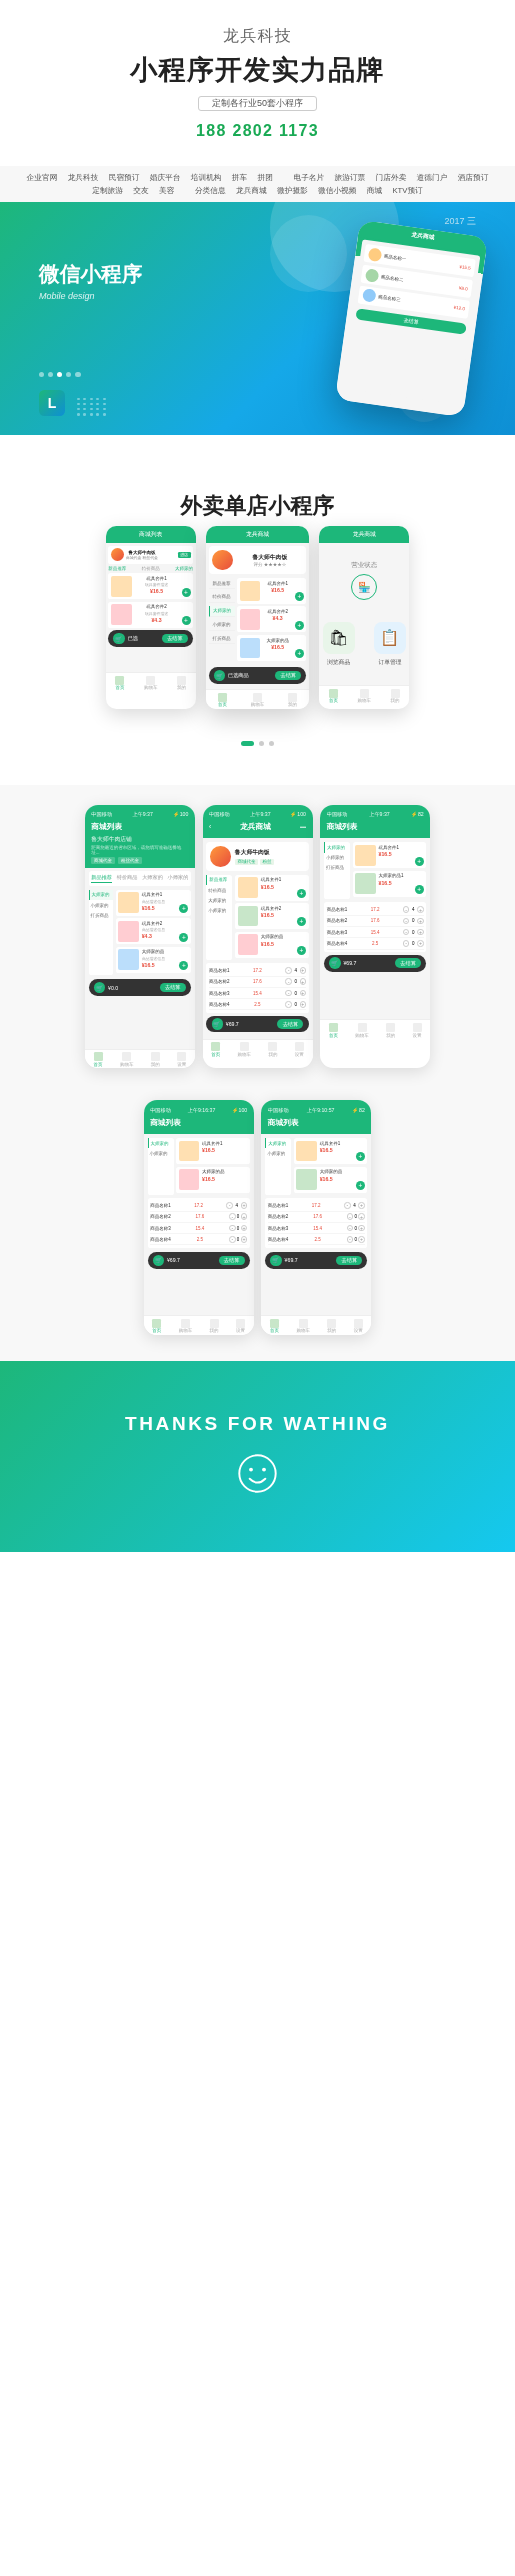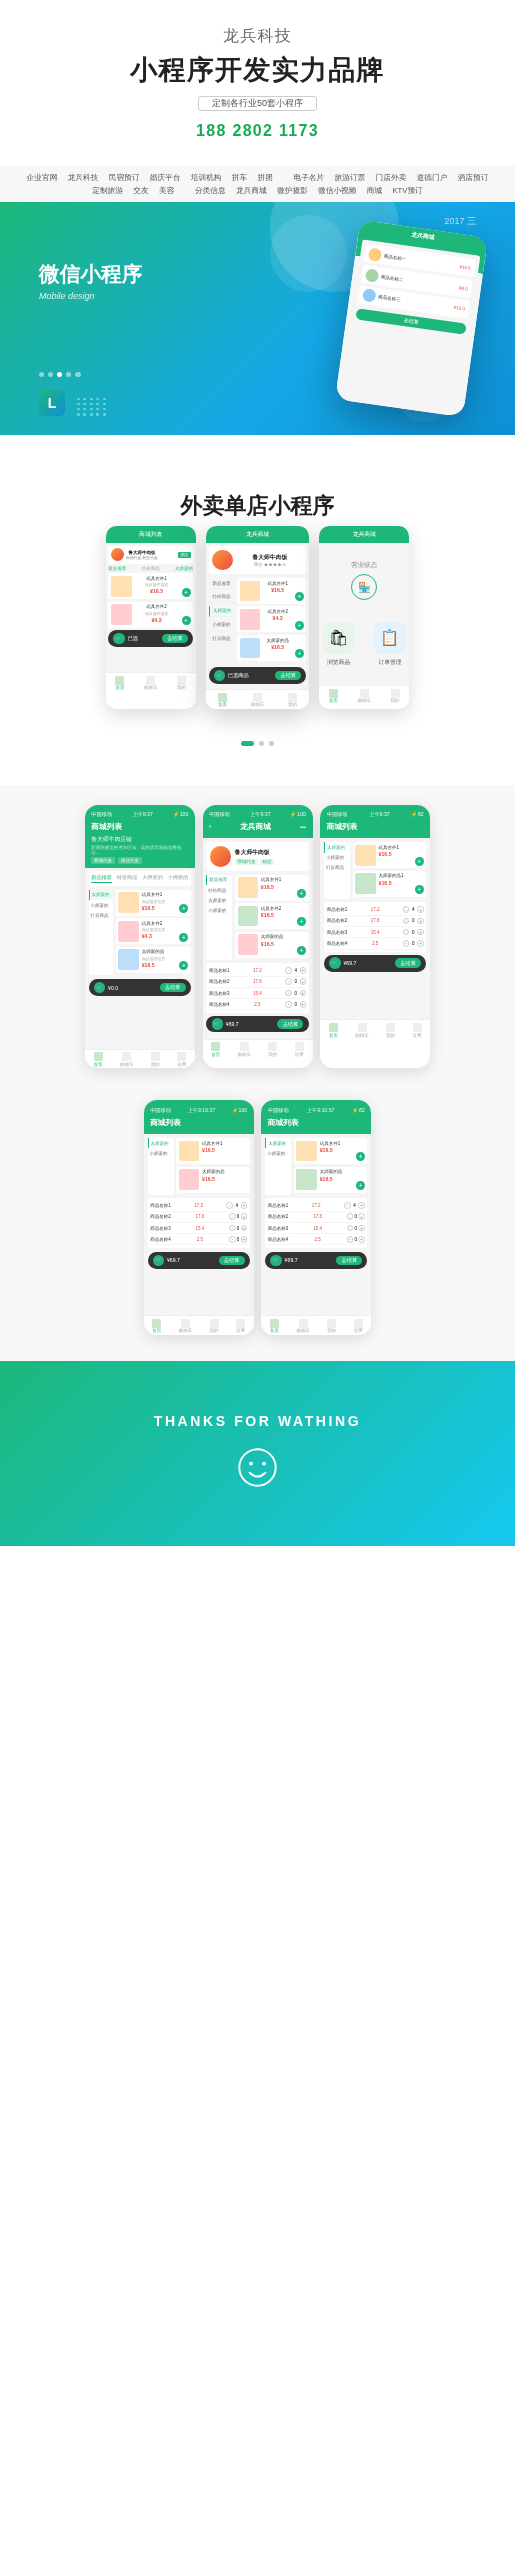--- a/index.html
+++ b/index.html
@@ -440,21 +440,21 @@
     }
 
     
     .thanks-section {
       background: linear-gradient(135deg, #1db77a 0%, #15c8f0 100%);
       padding: 52px 13px;
       text-align: center;
       min-height: 129px;
     }
     .thanks-title {
-      font-size: 14px;
+      font-size: 19px;
       font-weight: 900;
       color: #fff;
       letter-spacing: 2.6px;
       margin-bottom: 19.4px;
     }
     .smiley {
       font-size: 26px;
       color: #fff;
     }
 

